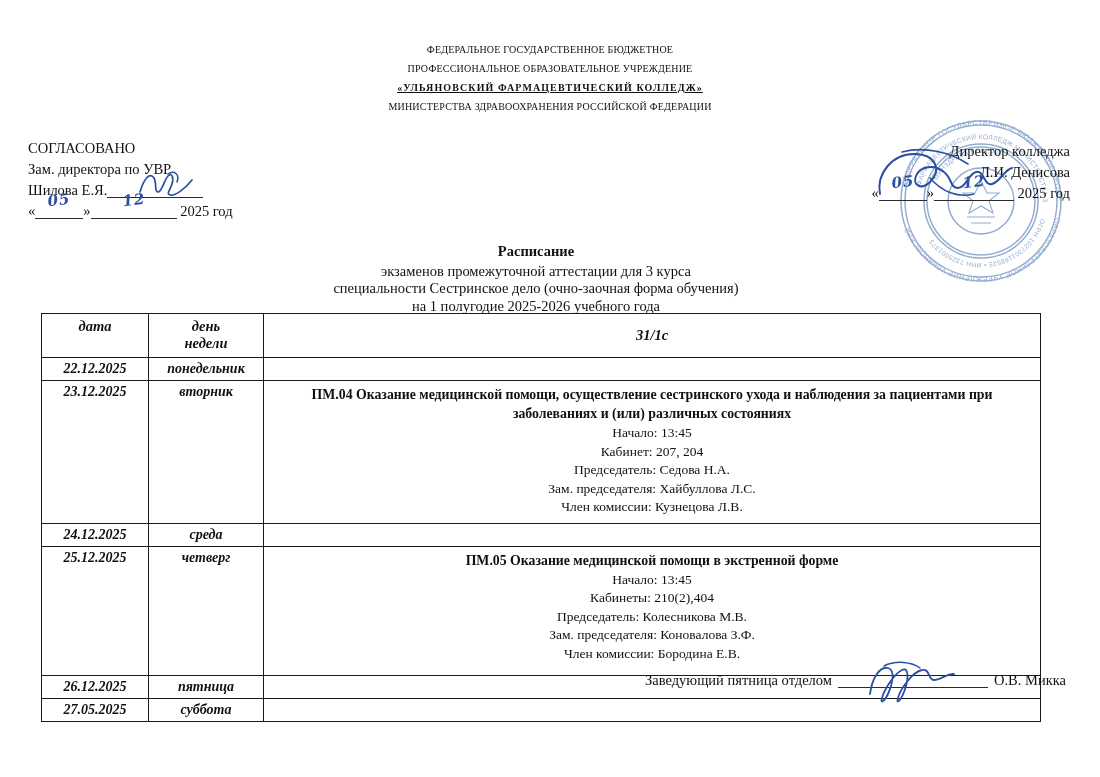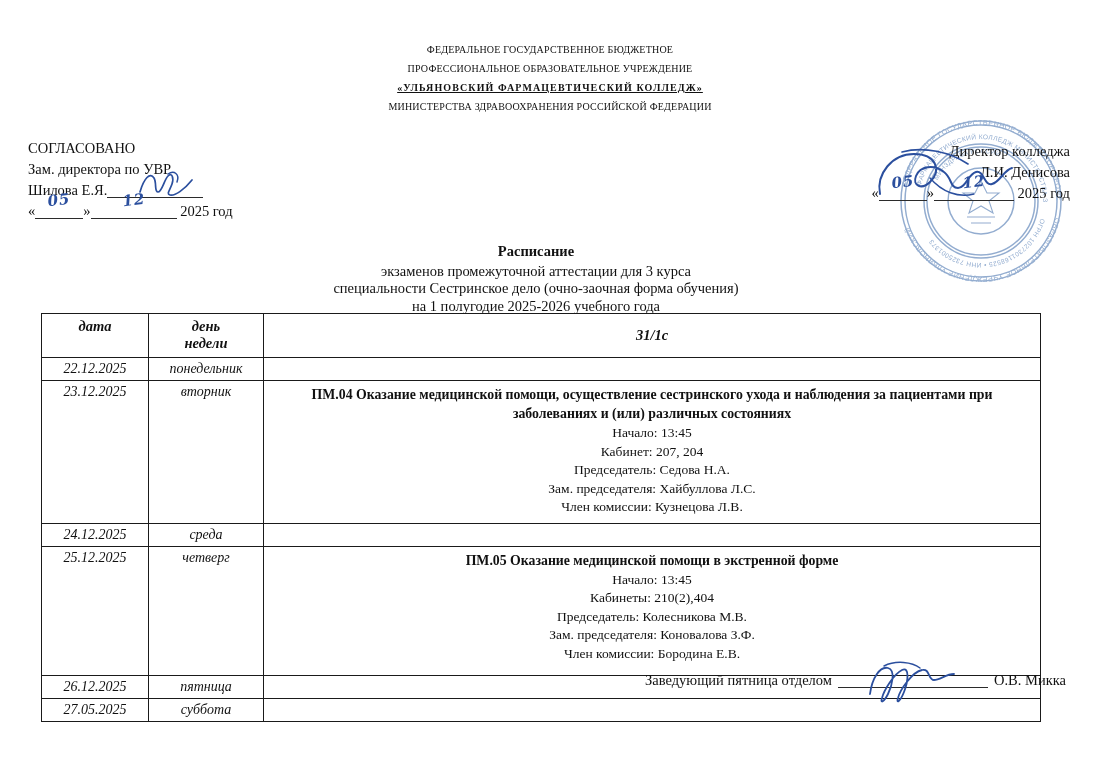--- a/index.html
+++ b/index.html
@@ -146,20 +146,21 @@
     vertical-align: middle;
     font-size: 14.5px;
   }
 
   td.cell-date, td.cell-day {
     font-style: italic;
     font-size: 14px;
     text-align: center;
     padding: 3px 2px 2px;
     white-space: nowrap;
+    font-weight: bold;
   }
   td.cell-exam {
     font-size: 13.5px;
     text-align: center;
     padding: 4px 12px 6px;
     line-height: 18.5px;
   }
   td.cell-exam.empty { padding: 0; }
   .exam-title {
     font-weight: bold;

